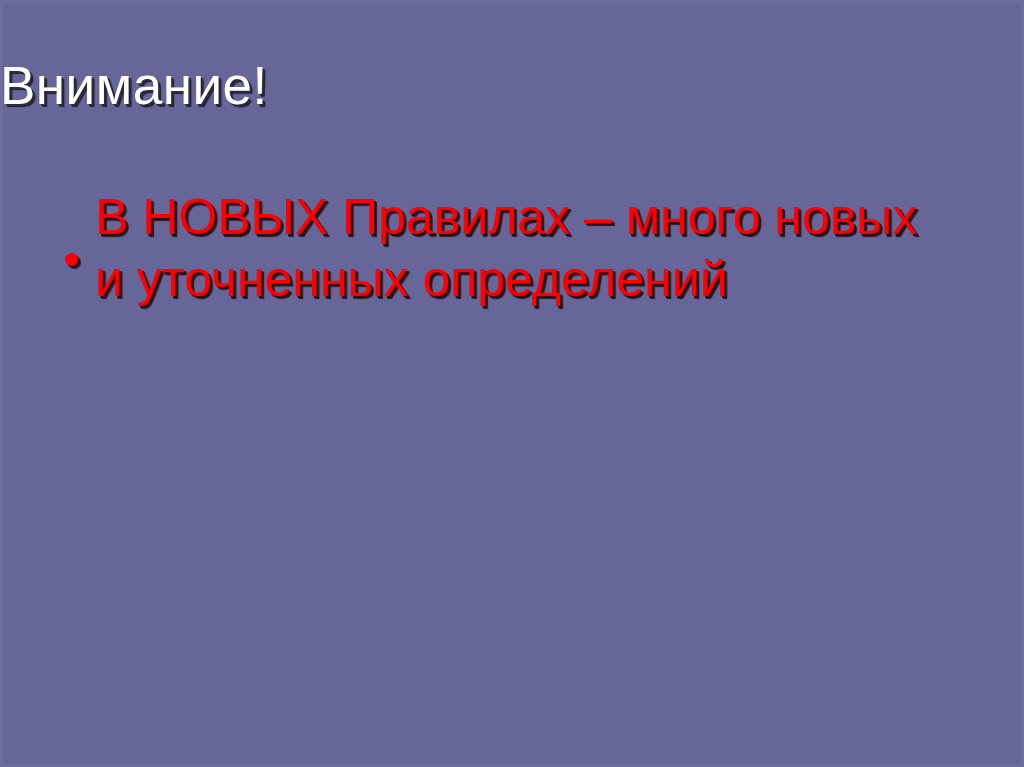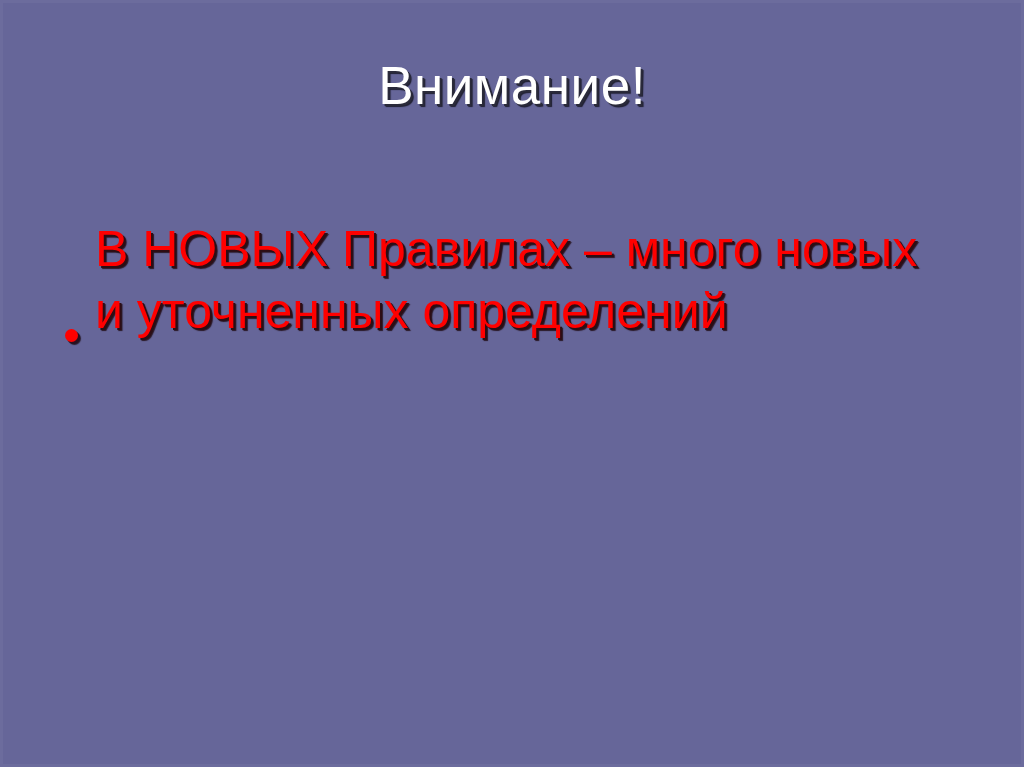--- a/index.html
+++ b/index.html
@@ -33,21 +33,21 @@
     bottom: 0;
     border: 3px solid rgba(255, 255, 255, 0.045);
     pointer-events: none;
   }
 
   .title-block {
     position: absolute;
     left: 0;
     top: 58px;
     width: 1024px;
-    text-align: center;
+    text-align: left;
   }
 
   .title-text {
     display: inline-block;
     font-family: "Liberation Sans", sans-serif;
     font-size: 53px;
     font-weight: normal;
     line-height: 1.05;
     color: #ffffff;
     letter-spacing: 0.5px;
@@ -59,23 +59,22 @@
 
   .body-block {
     position: absolute;
     left: 52px;
     top: 186px;
     width: 920px;
   }
 
   .bullet-row {
     display: flex;
-    align-items: flex-end;
+    align-items: center;
     margin-bottom: 8px;
-    margin-top: 32px;
   }
 
   .bullet-marker {
     flex: 0 0 auto;
     width: 43px;
     padding-top: 22px;
     box-sizing: border-box;
   }
 
   .bullet-dot {

